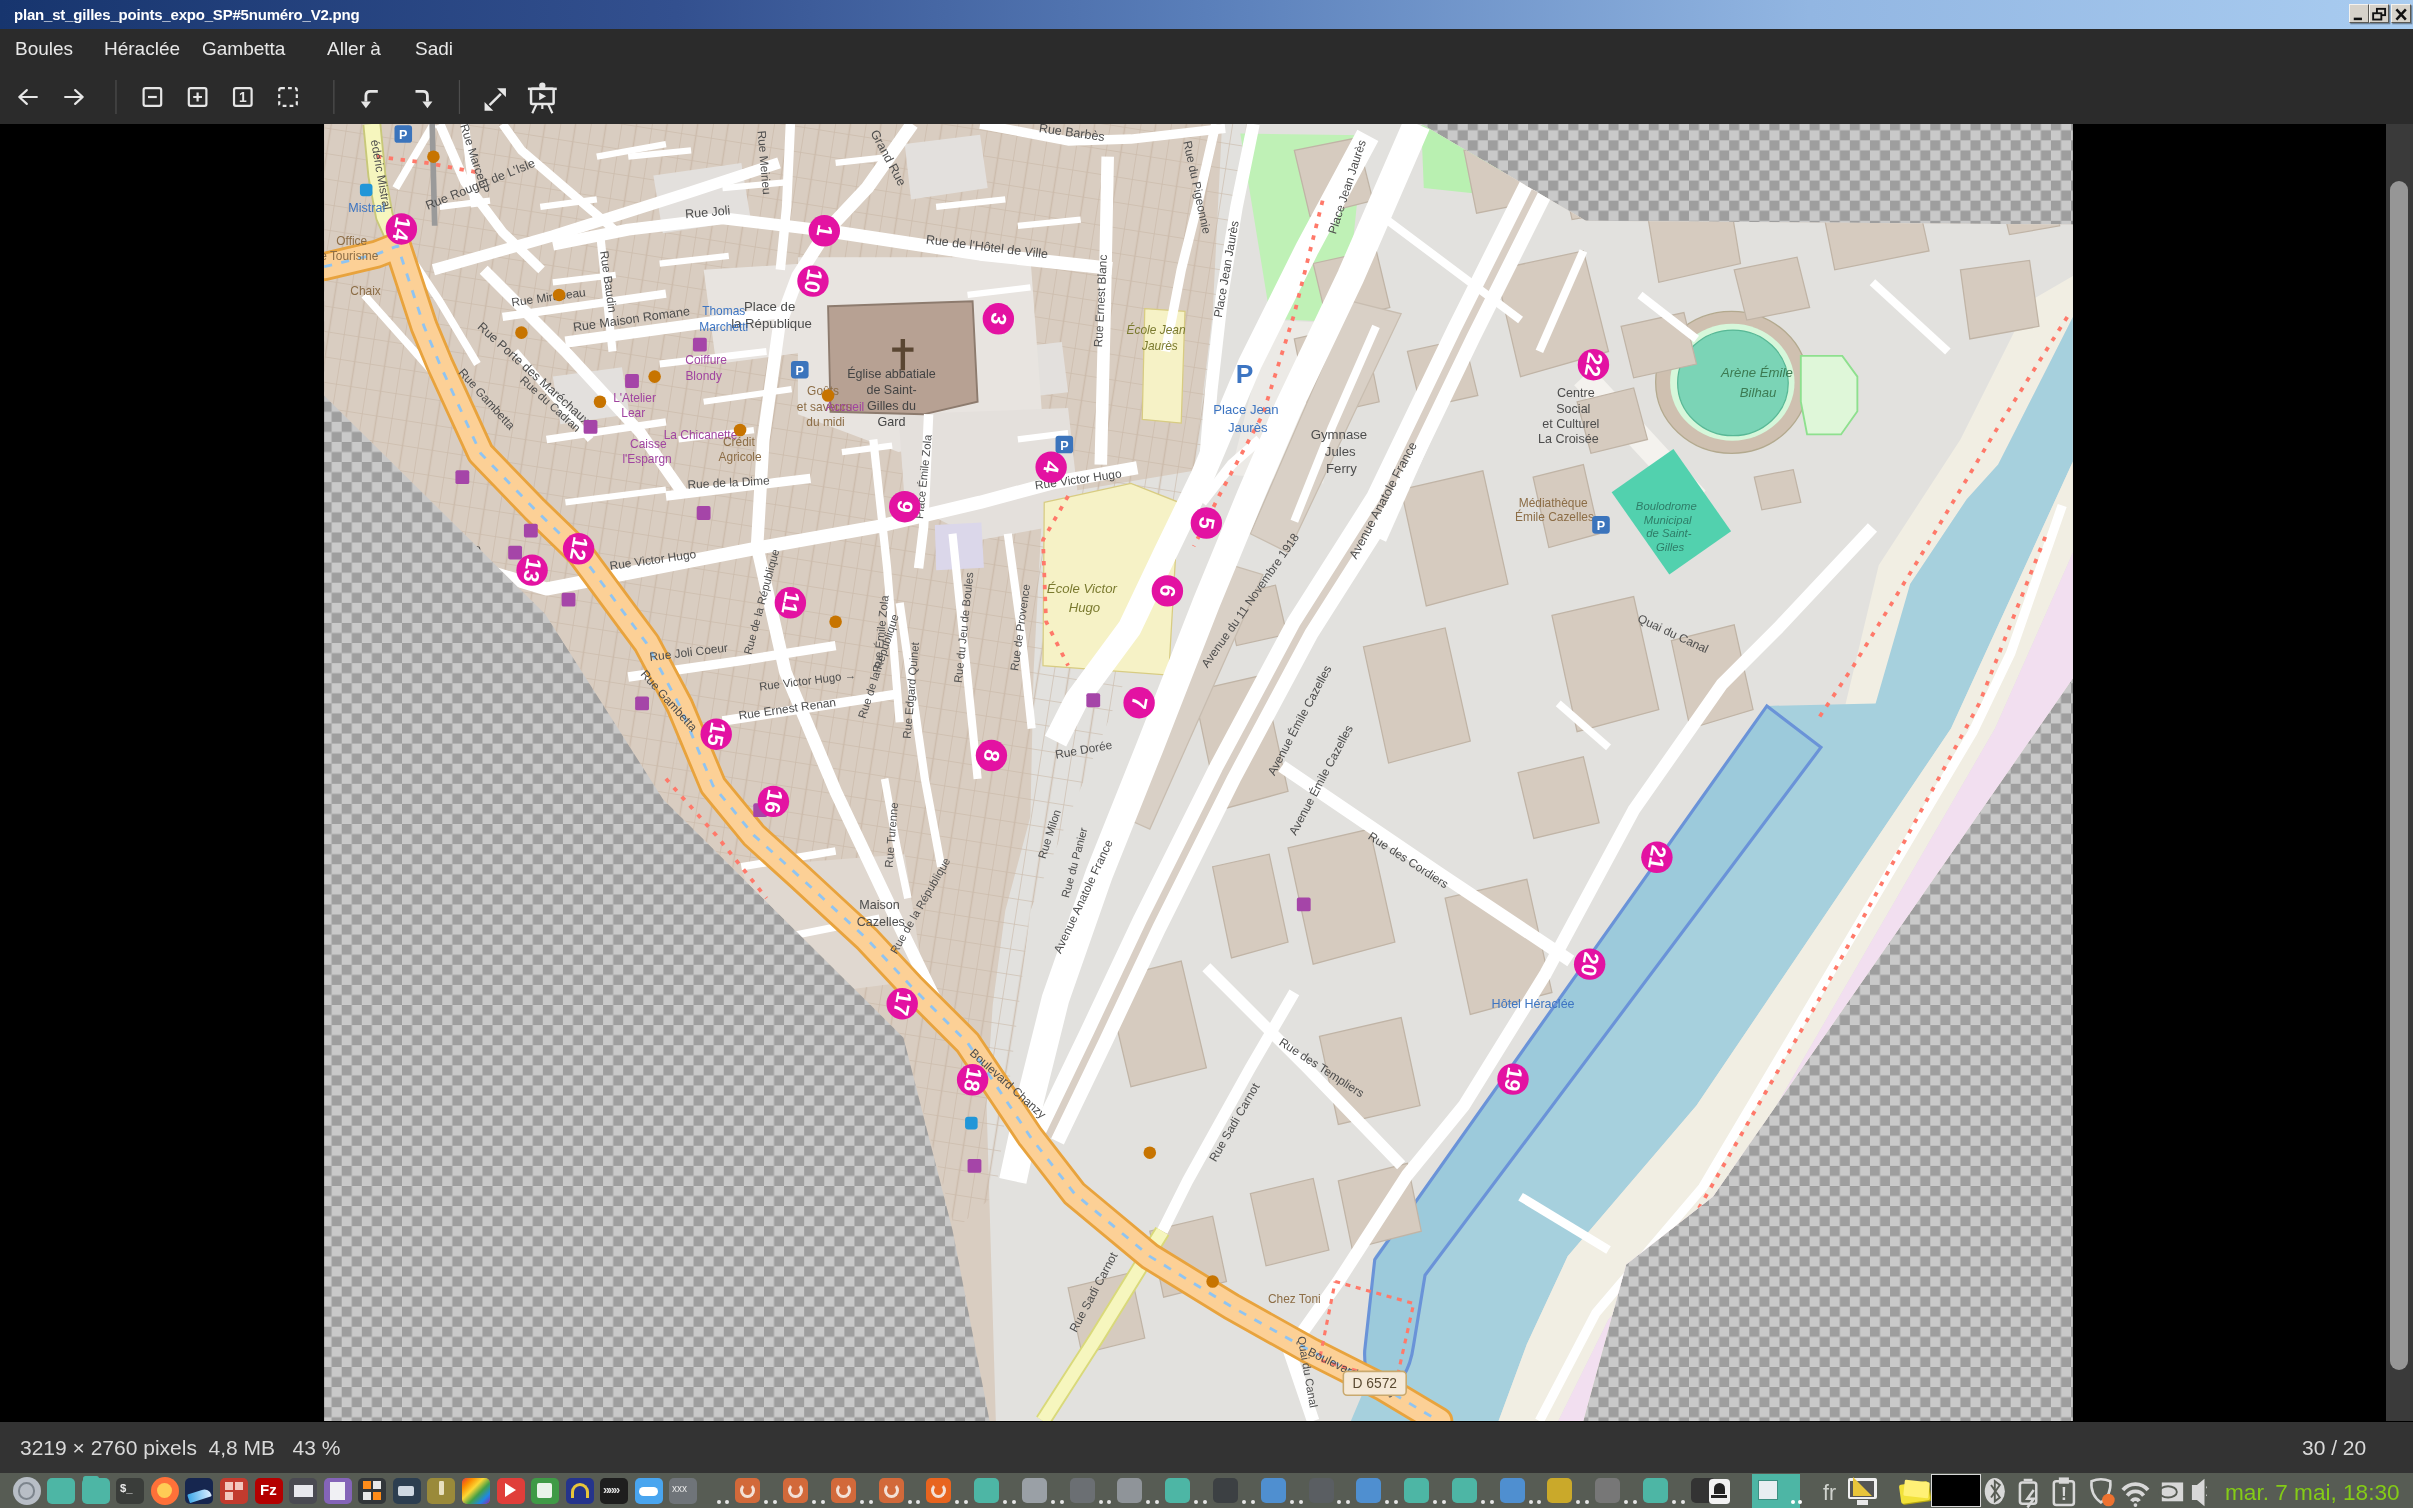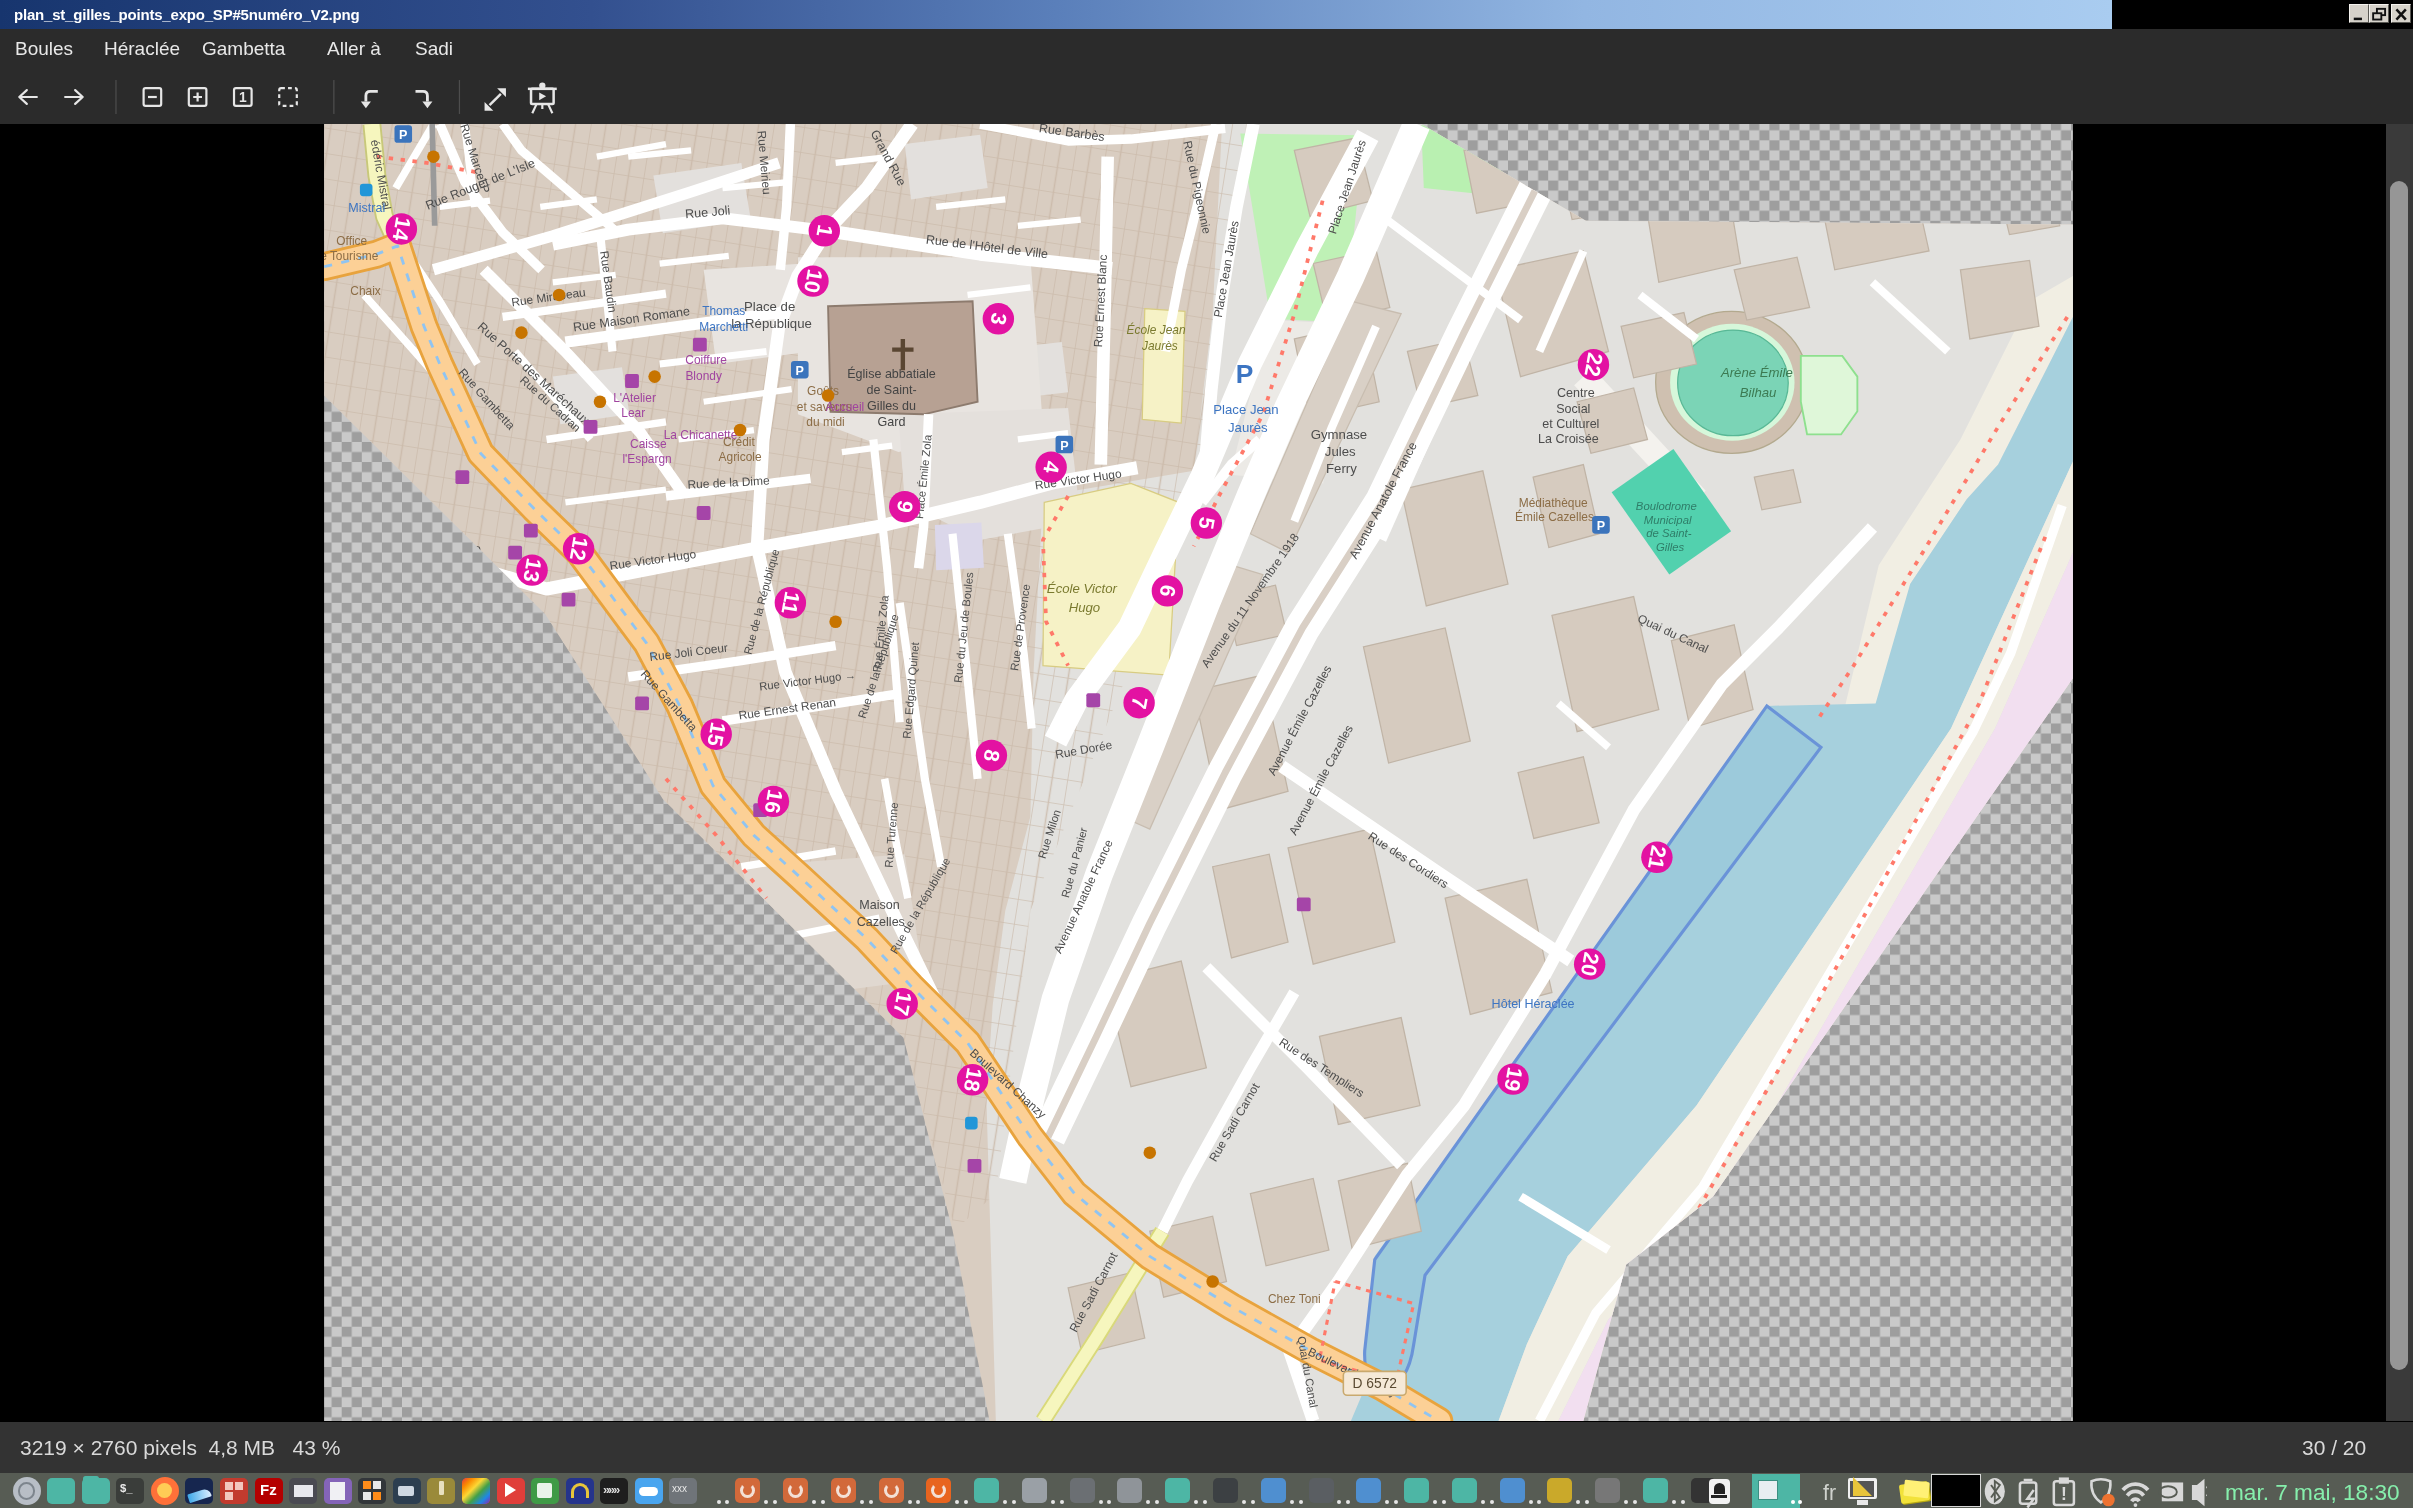--- a/index.html
+++ b/index.html
@@ -1,19 +1,19 @@
 <!DOCTYPE html>
 <html style="font-size:10px"><head>
 <meta charset="utf-8">
 <style>
   * { margin:0; padding:0; box-sizing:border-box; }
   html,body { width:2413px; height:1508px; overflow:hidden; background:#000; }
   body { font-family:"Liberation Sans", sans-serif; position:relative; }
   
-  #titlebar { position:absolute; left:0; top:0; width:2112px; height:29px;
+  #titlebar { position:absolute; left:0; top:0; width:2413px; height:29px;
     background:linear-gradient(to right,#17356e 0%, #33508f 28%, #5a7fba 50%, #92b6e2 75%, #a9ccf0 100%); }
   #titlebar .title { position:absolute; left:14px; top:5.7px; color:#fff; font-size:15px; font-weight:bold; letter-spacing:-0.2px; }
   .winbtn { position:absolute; top:4.4px; width:19.5px; height:19px; background:#d6d2ca;
     border-top:1.3px solid #f4f2ee; border-left:1.3px solid #f4f2ee; border-right:1.3px solid #5a5954; border-bottom:1.3px solid #5a5954;
     box-shadow:1.3px 1.3px 0 rgba(0,0,0,0.35); }
   #btnmin { left:2349px; } #btnmax { left:2369px; } #btnclose { left:2391px; }
   .winbtn svg { position:absolute; left:0; top:0; }
   
   #menubar { position:absolute; left:0; top:29px; width:2413px; height:41px; background:#2b2b2b; }
   #menubar span { color:#e8e8e8; font-size:19px; position:absolute; top:8.8px; }
@@ -616,15 +616,15 @@
   <path d="M176 16 q15 -6 30 0 q2 22 -15 34 q-17 -12 -15 -34 z"></path>
   <circle cx="203" cy="46" r="10" fill="#ee7230" stroke="none"></circle>
   <path d="M226 30 a26 26 0 0 1 40 0 M233 39 a16 16 0 0 1 26 0 M240 48 a7 7 0 0 1 12 0" stroke-width="6"></path>
   <circle cx="246" cy="54" r="3" fill="#d8d8d8" stroke="none"></circle>
   <rect x="288" y="18" width="34" height="30" fill="#d8d8d8" stroke="none"></rect>
   <ellipse cx="298" cy="33" rx="14" ry="9" fill="none" stroke="#575c54" stroke-width="3"></ellipse>
   <path d="M336 22 h8 l12 -10 v44 l-12 -10 h-8 z" fill="#d8d8d8" stroke="none"></path>
   <path d="M342 26 a14 14 0 0 1 0 16 M350 22 a22 22 0 0 1 0 24" transform="translate(18 -2)" stroke-width="4"></path>
 </g>
     </svg>
-    <div style="position:absolute;left:2225px;top:1480px;color:#86efac;font-size:22.6px;">mar.  7 mai, 18:30</div>
+    <div style="position:absolute;left:2225px;top:1480px;color:#84cc16;font-size:22.6px;">mar.  7 mai, 18:30</div>
   </div>
 
 
 </body></html>

